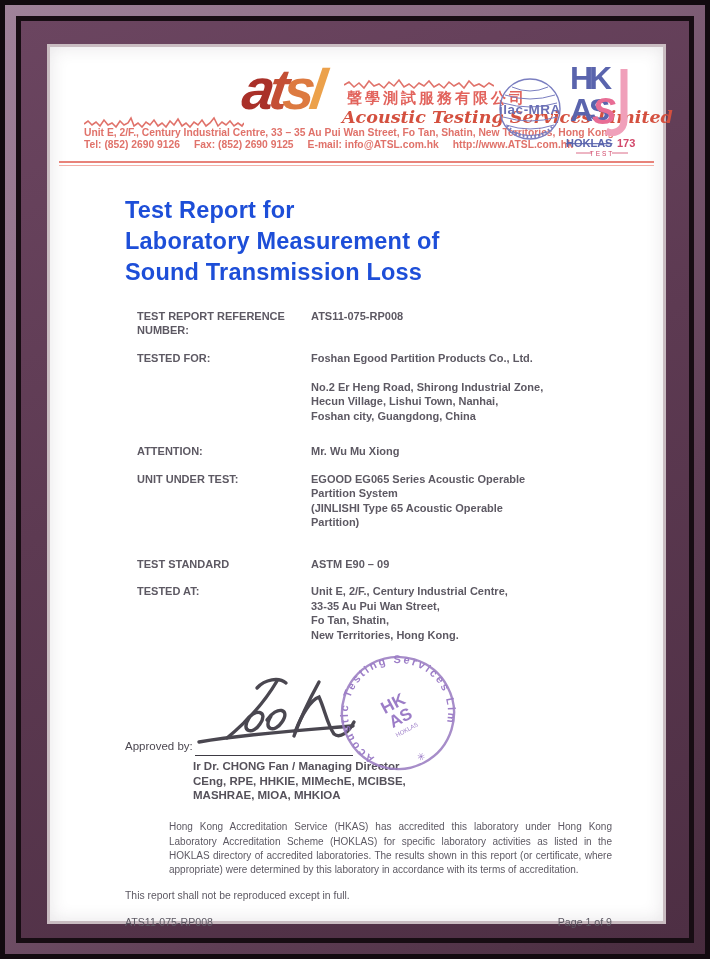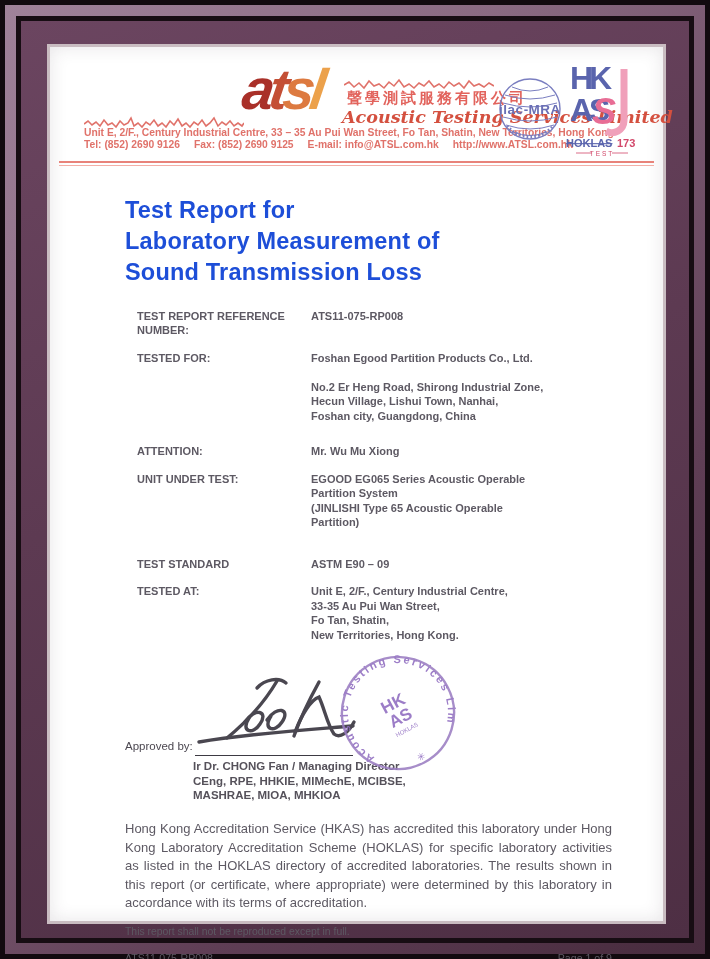--- a/index.html
+++ b/index.html
@@ -85,22 +85,23 @@
   .approved-label{position:absolute;left:0;top:62px;font-size:11.5px;color:#4c4851;}
   .sig-svg{position:absolute;left:68px;top:-6px;}
   .sig-line{position:absolute;left:70px;top:77px;width:158px;border-top:1.5px solid #3d3a43;}
   .approver{
     position:absolute;left:68px;top:81px;
     font-size:11.5px;font-weight:bold;color:#55515a;line-height:1.24;white-space:pre-line;
   }
   .stamp{position:absolute;left:208px;top:-30px;opacity:.88;}
   
   .accred{
-    margin-top:10px;font-size:13px;color:#5d5963;line-height:1.42;
+    margin-top:10px;font-size:10px;color:#5d5963;line-height:1.42;
     text-align:justify;
+    margin-left:44px;
   }
   .no-repro{margin-top:13px;font-size:10.4px;color:#5d5963;}
   .foot-row{
     margin-top:15px;display:flex;justify-content:space-between;
     font-size:10.6px;color:#5d5963;
   }
 </style>
 </head>
 <body>
 

